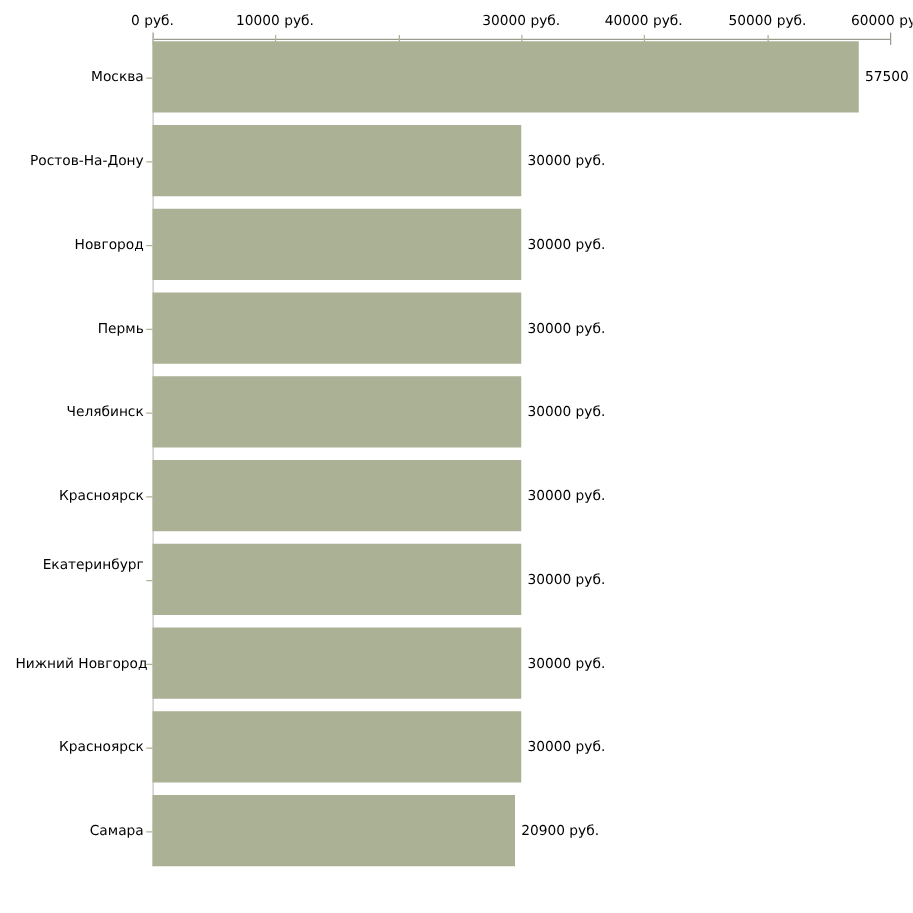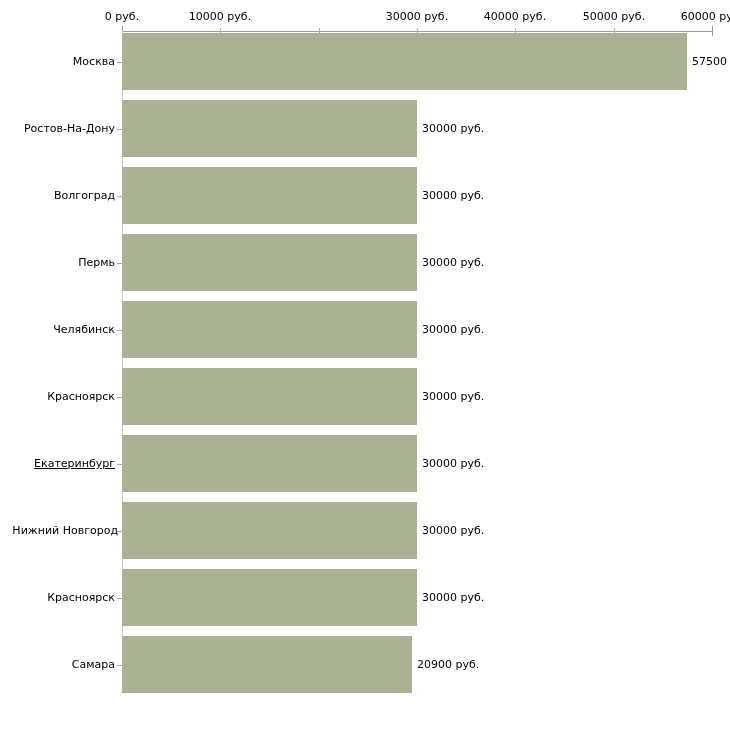--- a/index.html
+++ b/index.html
@@ -128,37 +128,37 @@
       <div class="bar" title="Москва" style="left: 122px; top: 33px; width: 565px; height: 57px; background: rgb(171, 177, 149);"></div>
       <div class="cat-tick" style="top: 62px;"></div>
       <div class="cat-label" style="right: 615px; top: 56px;">Москва</div>
       <div class="bar-value" style="left: 692px; top: 56px;">57500 ру</div>
       <div class="bar" title="Ростов-На-Дону" style="left: 122px; top: 100px; width: 295px; height: 57px; background: rgb(171, 177, 149);"></div>
       <div class="cat-tick" style="top: 129px;"></div>
       <div class="cat-label" style="right: 615px; top: 123px;">Ростов-На-Дону</div>
       <div class="bar-value" style="left: 422px; top: 123px;">30000 руб.</div>
       <div class="bar" title="Волгоград" style="left: 122px; top: 167px; width: 295px; height: 57px; background: rgb(171, 177, 149);"></div>
       <div class="cat-tick" style="top: 196px;"></div>
-      <div class="cat-label" style="right: 615px; top: 190px;">Волгоград</div>
+      <div class="cat-label" style="right: 615px; top: 190px;">Новгород</div>
       <div class="bar-value" style="left: 422px; top: 190px;">30000 руб.</div>
       <div class="bar" title="Пермь" style="left: 122px; top: 234px; width: 295px; height: 57px; background: rgb(171, 177, 149);"></div>
       <div class="cat-tick" style="top: 263px;"></div>
       <div class="cat-label" style="right: 615px; top: 257px;">Пермь</div>
       <div class="bar-value" style="left: 422px; top: 257px;">30000 руб.</div>
       <div class="bar" title="Челябинск" style="left: 122px; top: 301px; width: 295px; height: 57px; background: rgb(171, 177, 149);"></div>
       <div class="cat-tick" style="top: 330px;"></div>
       <div class="cat-label" style="right: 615px; top: 324px;">Челябинск</div>
       <div class="bar-value" style="left: 422px; top: 324px;">30000 руб.</div>
       <div class="bar" title="Красноярск" style="left: 122px; top: 368px; width: 295px; height: 57px; background: rgb(171, 177, 149);"></div>
       <div class="cat-tick" style="top: 397px;"></div>
       <div class="cat-label" style="right: 615px; top: 391px;">Красноярск</div>
       <div class="bar-value" style="left: 422px; top: 391px;">30000 руб.</div>
       <div class="bar" title="Екатеринбург" style="left: 122px; top: 435px; width: 295px; height: 57px; background: rgb(171, 177, 149);"></div>
       <div class="cat-tick" style="top: 464px;"></div>
-      <div class="cat-label" style="right: 615px; top: 458px; text-decoration: underline;">Екатеринбург</div>
+      <div class="cat-label" style="right: 615px; top: 446px;">Екатеринбург</div>
       <div class="bar-value" style="left: 422px; top: 458px;">30000 руб.</div>
       <div class="bar" title="Нижний Новгород" style="left: 122px; top: 502px; width: 295px; height: 57px; background: rgb(171, 177, 149);"></div>
       <div class="cat-tick" style="top: 531px;"></div>
       <div class="cat-label" style="right: 612px; top: 525px;">Нижний Новгород</div>
       <div class="bar-value" style="left: 422px; top: 525px;">30000 руб.</div>
       <div class="bar" title="Новосибирск" style="left: 122px; top: 569px; width: 295px; height: 57px; background: rgb(171, 177, 149);"></div>
       <div class="cat-tick" style="top: 598px;"></div>
       <div class="cat-label" style="right: 615px; top: 592px;">Красноярск</div>
       <div class="bar-value" style="left: 422px; top: 592px;">30000 руб.</div>
       <div class="bar" title="Самара" style="left: 122px; top: 636px; width: 290px; height: 57px; background: rgb(171, 177, 149);"></div>

